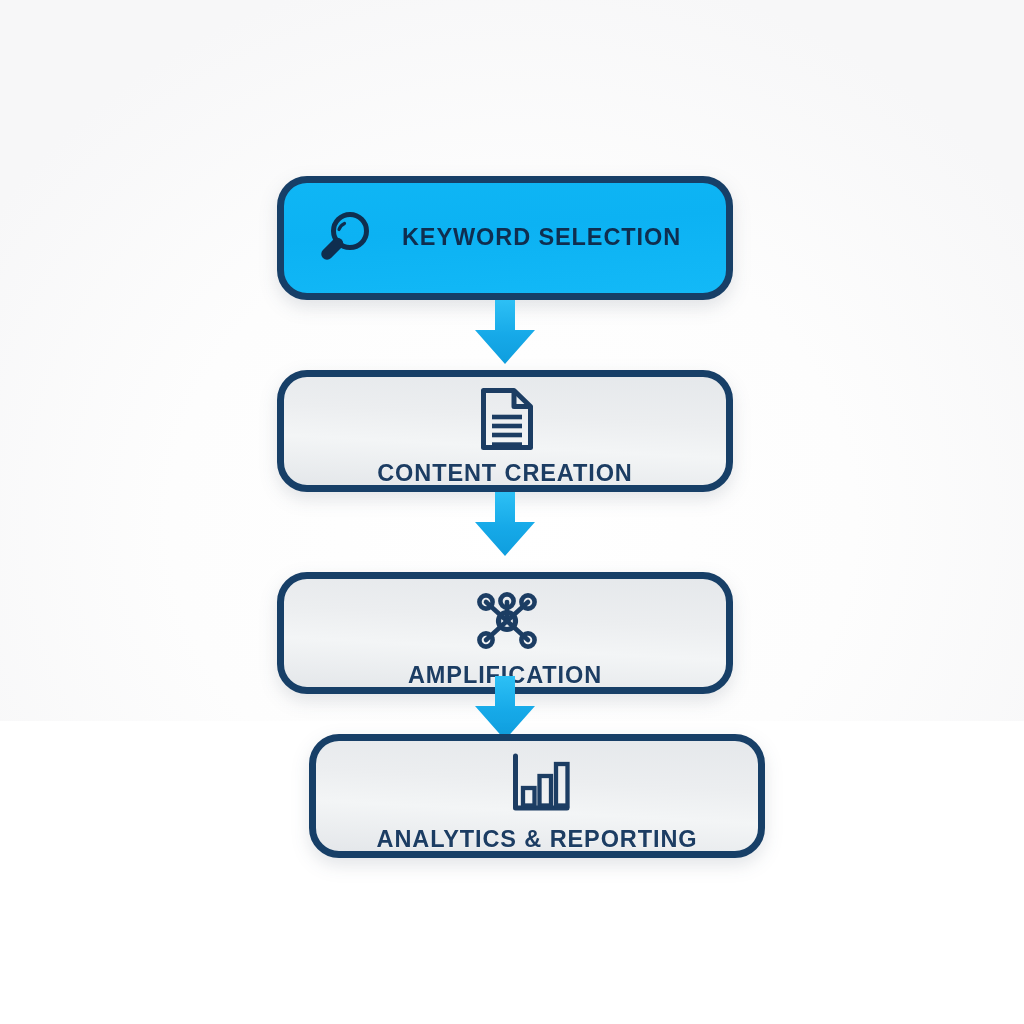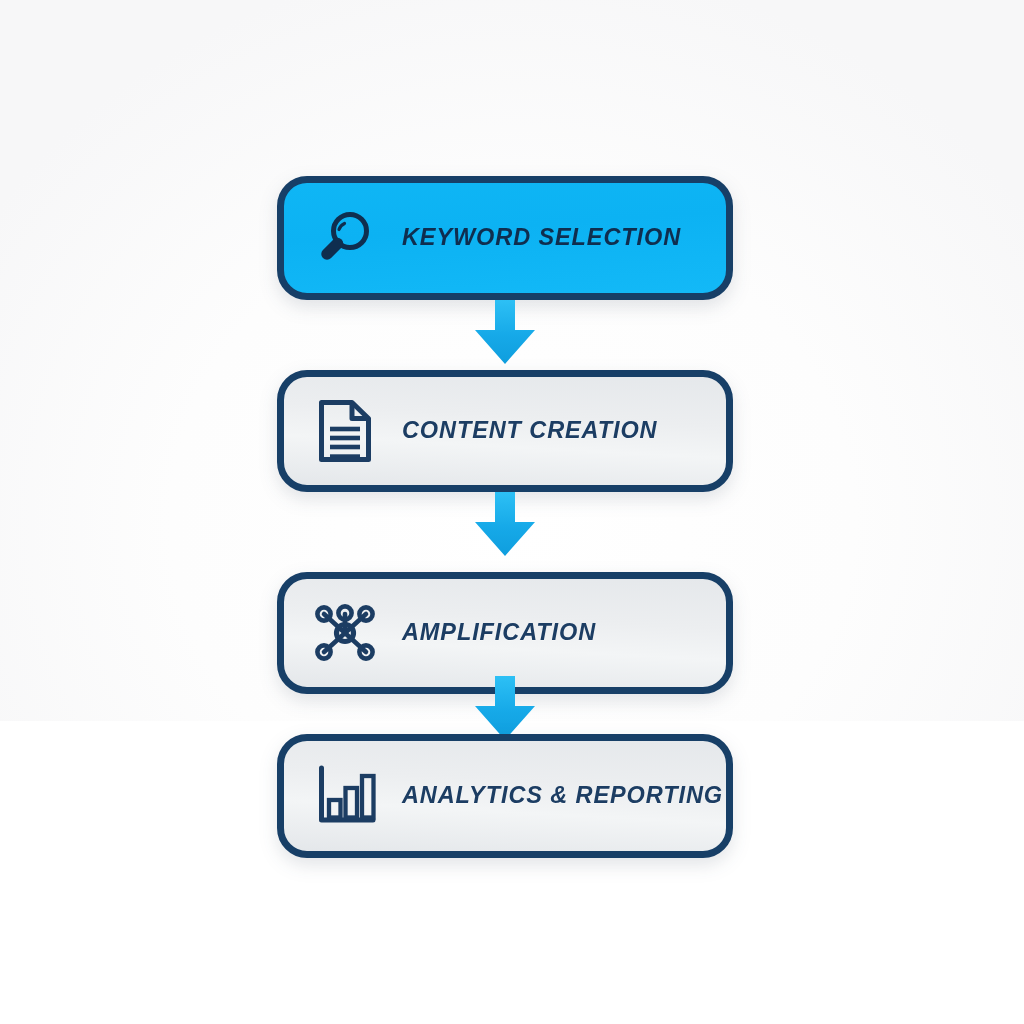--- a/index.html
+++ b/index.html
@@ -14,21 +14,20 @@
     overflow: hidden;
   }
 
   #canvas {
     position: relative;
     width: 1024px;
     height: 721px;
     background:
       radial-gradient(ellipse 620px 560px at 512px 520px, #ffffff 0%, #fdfdfd 55%, #f7f7f8 100%),
       #fbfbfc;
-    font-style: italic;
   }
 
   
   .flow {
     position: absolute;
     left: 277px;
     top: 176px;
     width: 456px;
     height: 682px;
   }
@@ -42,27 +41,28 @@
     border: 7px solid #173F67;
     border-radius: 30px;
     display: flex;
     align-items: center;
     filter: drop-shadow(0px 7px 9px rgba(30, 45, 70, 0.13));
   }
 
   .step.step-0 { top: 0px;   height: 124px; }
   .step.step-1 { top: 194px; height: 122px; }
   .step.step-2 { top: 396px; height: 122px; }
-  .step.step-3 { top: 558px; height: 124px; }
+  .step.step-3 { top: 558px; height: 124px; margin-left: 32px; }
 
   .step.accent {
     background: linear-gradient(176deg, #0fb6f5 0%, #0cb2f3 42%, #13b9f7 100%);
   }
   .step.plain {
     background: linear-gradient(183deg, #e5e8eb 0%, #eceef0 38%, #f3f5f6 62%, #e4e7ea 100%);
+    flex-direction: column;
   }
 
   .icon-slot {
     width: 118px;
     min-width: 118px;
     height: 100%;
     display: flex;
     align-items: center;
     justify-content: center;
     padding-left: 4px;

